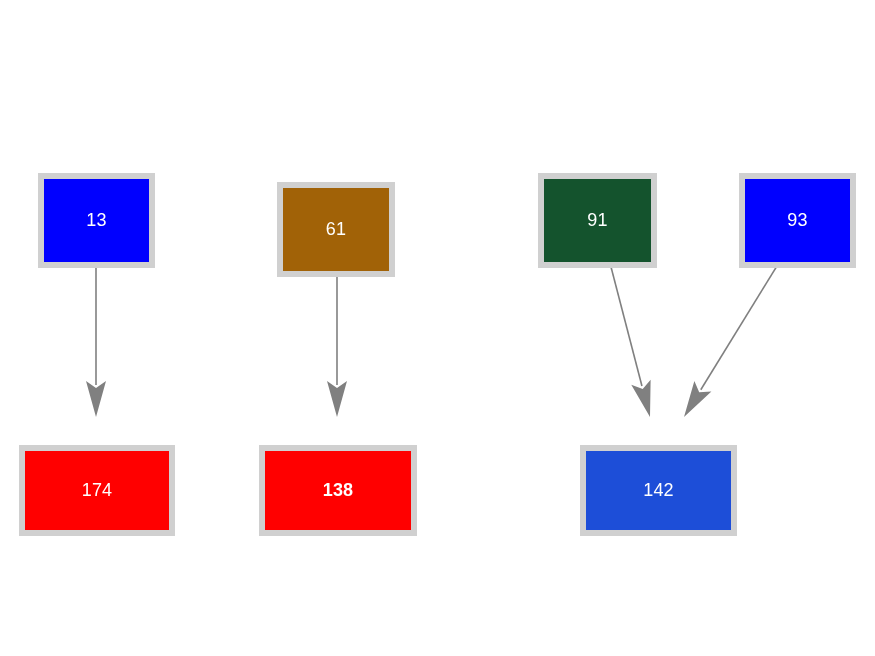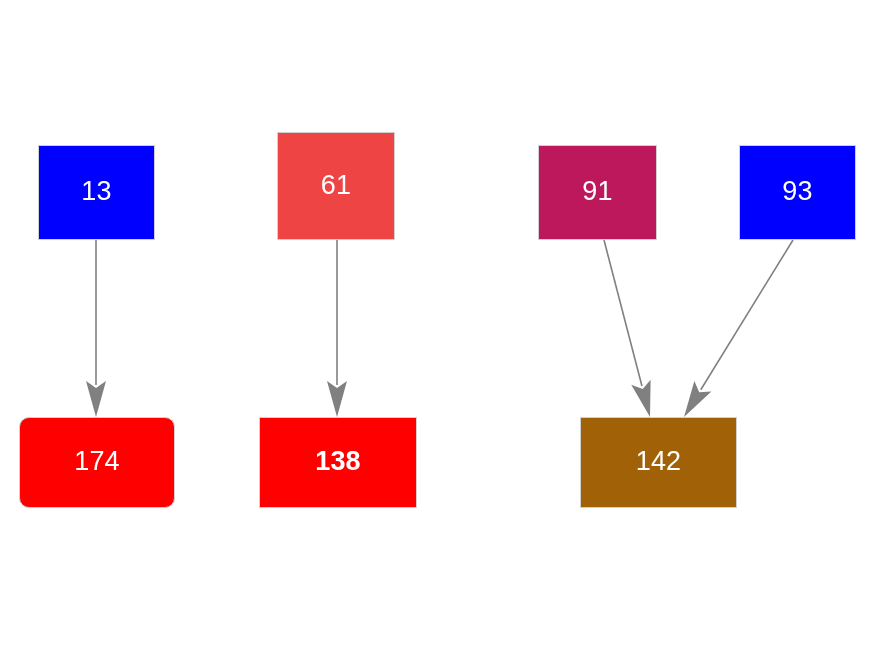--- a/index.html
+++ b/index.html
@@ -25,28 +25,29 @@
     width: 875px;
     height: 656px;
     pointer-events: none;
   }
   .node {
     position: absolute;
     box-sizing: border-box;
     display: flex;
     align-items: center;
     justify-content: center;
-    border: 1px solid #f9a8d4;
+    border: 6px solid #f9a8d4;
     color: #ffffff;
     font-family: "Liberation Sans", sans-serif;
-    font-size: 27px;
+    font-size: 18px;
     font-weight: 400;
     line-height: 1;
     letter-spacing: 0.2px;
     user-select: none;
+    margin-top: 28px;
   }
   .node-label {
     display: block;
     transform: translateY(-1px);
   }
 </style>
 </head>
 <body>
 
 <div id="canvas">
@@ -66,31 +67,31 @@
       </g>
       <g>
         <line x1="793" y1="240" x2="700.7797058412384" y2="389.75222078991555" stroke="#808080" stroke-width="1.6"></line>
         <polygon points="684.00,417.00 694.36,381.10 699.21,392.31 711.39,391.59" fill="#808080"></polygon>
       </g>
     </svg>
 
 <div class="node" style="left: 38px; top: 145px; width: 117px; height: 95px; background: rgb(0, 0, 255); color: rgb(255, 255, 255); border-color: rgb(208, 208, 208);">
       <span class="node-label">13</span>
     </div>
-    <div class="node" style="left: 19px; top: 417px; width: 156px; height: 91px; background: rgb(255, 0, 0); color: rgb(255, 255, 255); border-color: rgb(208, 208, 208); border-radius: 10px;">
+    <div class="node" style="left: 19px; top: 417px; width: 156px; height: 91px; background: rgb(255, 0, 0); color: rgb(255, 255, 255); border-color: rgb(208, 208, 208);">
       <span class="node-label">174</span>
     </div>
-    <div class="node" style="left: 277px; top: 132px; width: 118px; height: 108px; background: #ef4444; color: rgb(255, 255, 255); border-color: rgb(208, 208, 208);">
+    <div class="node" style="left: 277px; top: 154px; width: 118px; height: 95px; background: #a16207; color: rgb(255, 255, 255); border-color: rgb(208, 208, 208);">
       <span class="node-label">61</span>
     </div>
     <div class="node" style="left: 259px; top: 417px; width: 158px; height: 91px; background: rgb(255, 0, 0); color: rgb(255, 255, 255); border-color: rgb(208, 208, 208); font-weight: bold;">
       <span class="node-label">138</span>
     </div>
-    <div class="node" style="left: 538px; top: 145px; width: 119px; height: 95px; background: #be185d; color: rgb(255, 255, 255); border-color: rgb(208, 208, 208);">
+    <div class="node" style="left: 538px; top: 145px; width: 119px; height: 95px; background: #14532d; color: rgb(255, 255, 255); border-color: rgb(208, 208, 208);">
       <span class="node-label">91</span>
     </div>
     <div class="node" style="left: 739px; top: 145px; width: 117px; height: 95px; background: rgb(0, 0, 255); color: rgb(255, 255, 255); border-color: rgb(208, 208, 208); justify-content: center;">
       <span class="node-label">93</span>
     </div>
-    <div class="node" style="left: 580px; top: 417px; width: 157px; height: 91px; background: #a16207; color: rgb(255, 255, 255); border-color: rgb(208, 208, 208);">
+    <div class="node" style="left: 580px; top: 417px; width: 157px; height: 91px; background: #1d4ed8; color: rgb(255, 255, 255); border-color: rgb(208, 208, 208);">
       <span class="node-label">142</span>
     </div>
   </div>
 
 </body></html>

